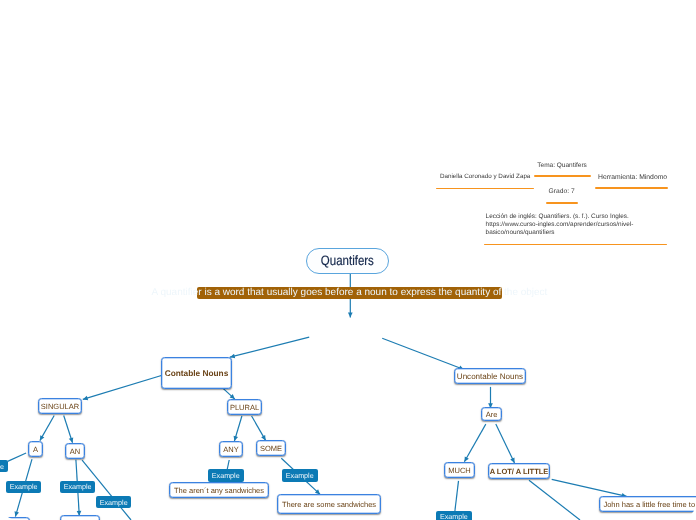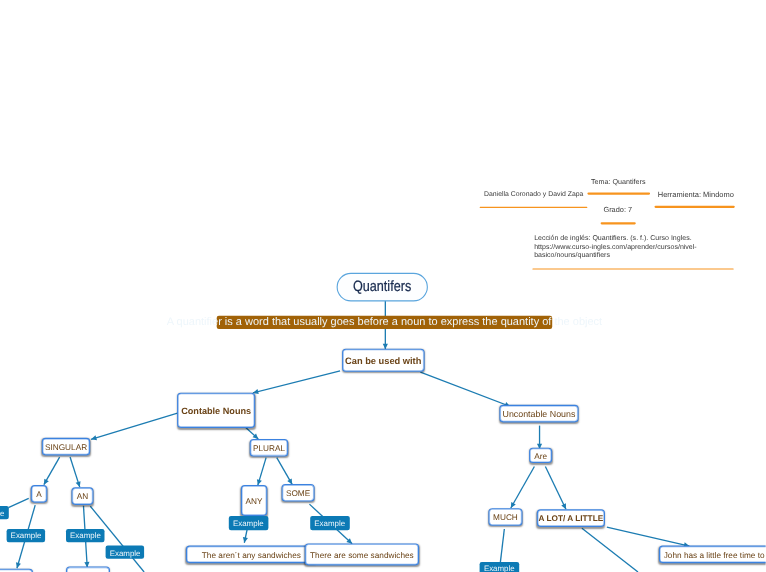--- a/index.html
+++ b/index.html
@@ -1,17 +1,17 @@
 <!DOCTYPE html>
 <html><head>
 <meta charset="utf-8">
 <style>
   html,body{margin:0;padding:0;background:#ffffff;}
   body{width:696px;height:520px;font-family:"Liberation Sans",sans-serif;overflow:hidden;position:relative;-webkit-font-smoothing:antialiased;text-rendering:geometricPrecision;}
-  #stage{position:absolute;left:0;top:0;width:696px;height:520px;overflow:hidden;}
+  #stage{position:absolute;left:0;top:0;width:696px;height:520px;overflow:hidden;border-radius:18px;}
   svg#edges{position:absolute;left:0;top:0;width:696px;height:520px;}
   .node{position:absolute;box-sizing:border-box;display:flex;align-items:center;justify-content:center;white-space:nowrap;line-height:1;}
   .rootnode{border:1.7px solid #5aa5dd;border-radius:14px;background:#fdfeff;color:#16294d;font-size:13.6px;-webkit-text-stroke:0.2px #16294d;}
   .rootnode span{display:inline-block;transform:scaleX(0.845);transform-origin:center;}
   .wbox{padding-top:1.2px;border:1px solid #3b82e0;border-radius:3.5px;background:#ffffff;color:#6b4418;font-size:7.5px;box-shadow:inset 0 0 0 0.5px rgba(59,130,224,.62), 0 1px 1.5px rgba(0,0,0,.42);}
   .wbox.bold{font-weight:bold;}
   .lbl{background:#0c7ab5;color:#eef6fb;border-radius:2px;font-size:7.2px;}
   .defbar{background:#a16207;color:#eef6fb;border-radius:2px;font-size:10px;}
   .hdrtxt{position:absolute;color:#3a3a3a;font-size:6.4px;white-space:nowrap;line-height:6.4px;}
   .oline{position:absolute;background:#f7941e;height:1.6px;border-radius:1px;}
@@ -83,23 +83,20 @@
     </svg>
 
   <div class="node rootnode" style="left:305.5px;top:248px;width:83px;height:26px;padding-bottom:0.4px;">
     <span>Quantifers</span>
   </div>
 
   <div class="node defbar" style="left:197px;top:287px;width:305px;height:12px;">
     <span>A quantifier is a word that usually goes before a noun to express the quantity of the object</span>
   </div>
 
-  <div class="node wbox bold" style="left:310.8px;top:317px;width:75.2px;height:20.6px;font-size:8.45px;">
-    <span>Can be used with</span>
-  </div>
 
   <div class="node wbox bold" style="left:161px;top:357px;width:71px;height:32px;font-size:8.3px;">
     <span>Contable Nouns</span>
   </div>
 
   <div class="node wbox" style="left:454.2px;top:368.1px;width:71.5px;height:16.3px;font-size:8.05px;">
     <span>Uncontable Nouns</span>
   </div>
 
   <div class="node wbox" style="left:38px;top:398px;width:44px;height:16px;">
@@ -115,21 +112,21 @@
   </div>
 
   <div class="node wbox" style="left:28px;top:441px;width:15px;height:16px;">
     <span>A</span>
   </div>
 
   <div class="node wbox" style="left:65px;top:443px;width:20px;height:16px;">
     <span>AN</span>
   </div>
 
-  <div class="node wbox" style="left:219px;top:441px;width:24px;height:28px;">
+  <div class="node wbox" style="left:219px;top:441px;width:24px;height:16px;">
     <span>ANY</span>
   </div>
 
   <div class="node wbox" style="left:256px;top:440px;width:30px;height:16px;">
     <span>SOME</span>
   </div>
 
   <div class="node wbox" style="left:444px;top:462px;width:31px;height:16px;">
     <span>MUCH</span>
   </div>
@@ -153,21 +150,21 @@
   <div class="node lbl" style="left:207.7px;top:469.1px;width:36.1px;height:12.6px;">
     <span>Example</span>
   </div>
   <div class="node lbl" style="left:281.8px;top:469.2px;width:35.9px;height:12.7px;">
     <span>Example</span>
   </div>
   <div class="node lbl" style="left:435.9px;top:510.8px;width:36px;height:12.6px;">
     <span>Example</span>
   </div>
 
-  <div class="node wbox" style="left:169px;top:496px;width:119px;height:16px;">
+  <div class="node wbox" style="left:169px;top:482px;width:100px;height:16px;">
     <span>The aren´t any sandwiches</span>
   </div>
   <div class="node wbox" style="left:277px;top:494px;width:104px;height:20px;">
     <span>There are some sandwiches</span>
   </div>
   <div class="node wbox" style="left:599.2px;top:496.4px;width:120px;height:15.9px;justify-content:flex-start;padding-left:3.2px;">
     <span>John has a little free time to</span>
   </div>
 
   <div class="node wbox" style="left:-40px;top:516.8px;width:70px;height:16px;"></div>

